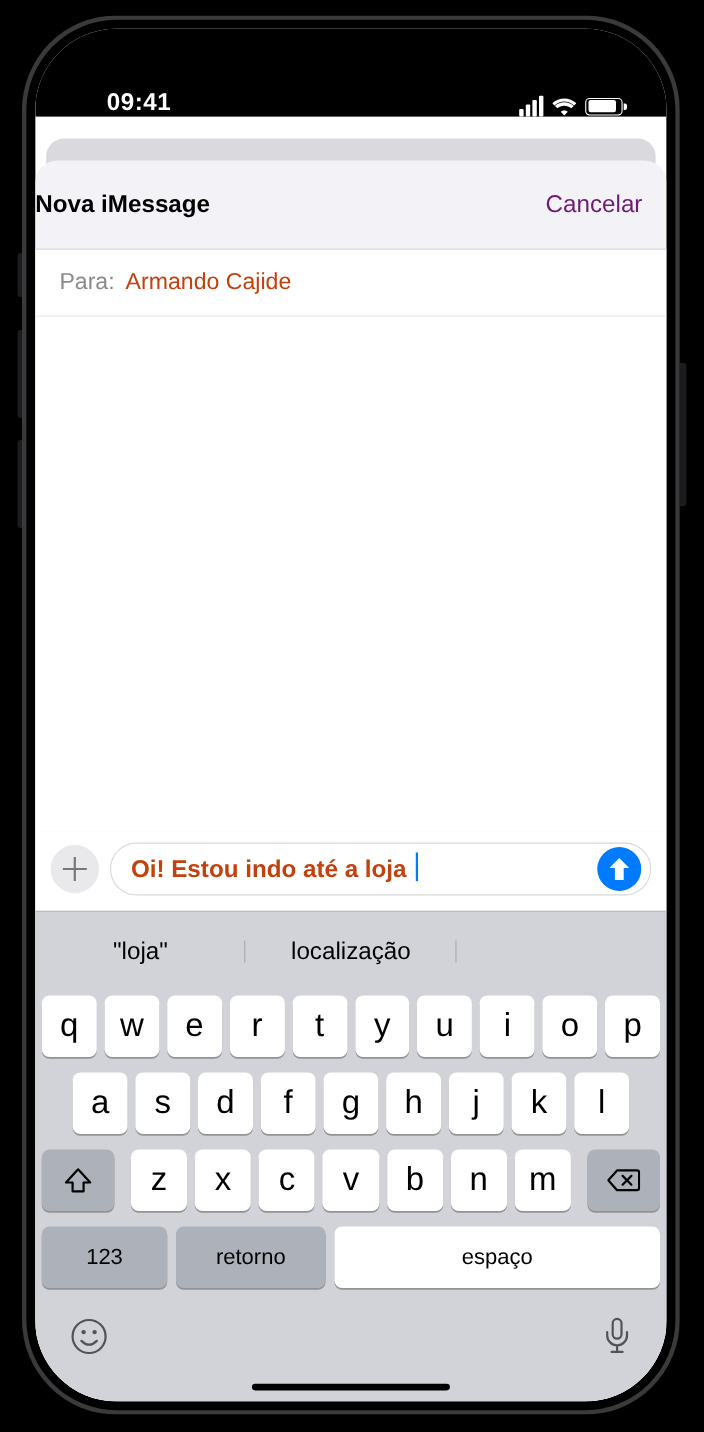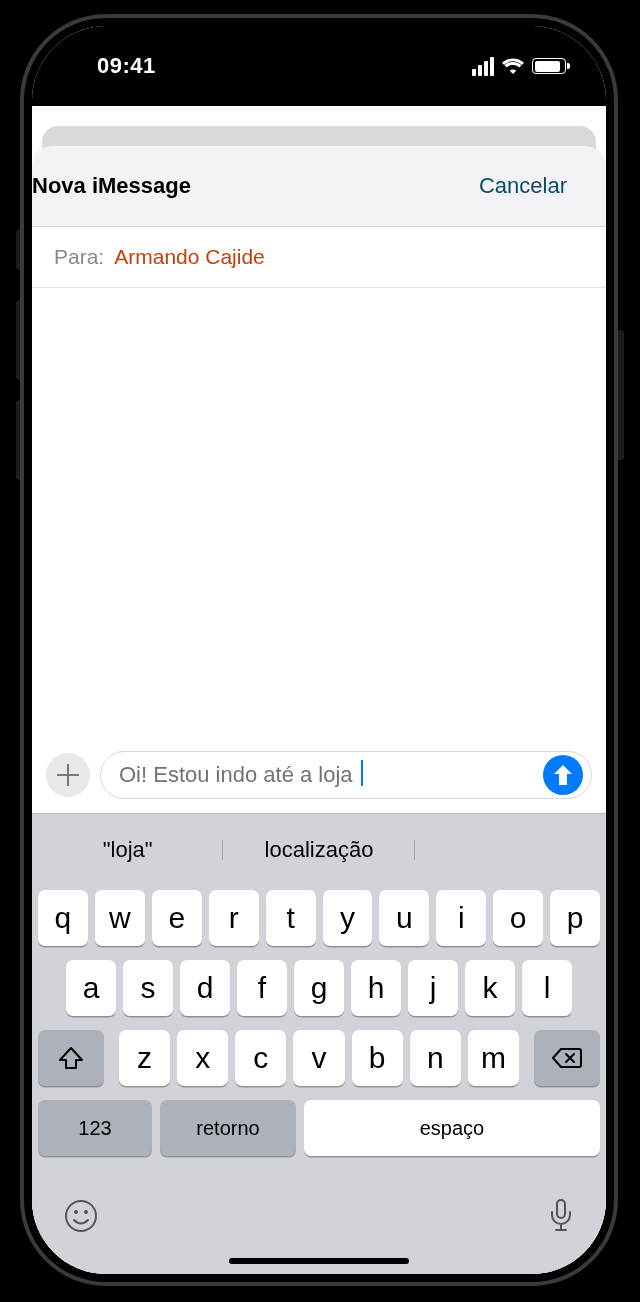--- a/index.html
+++ b/index.html
@@ -57,21 +57,21 @@
     background: #1a1e30;
     border-radius: 50%;
   }
 
   
   .status-bar {
     position: absolute;
     top: 0; left: 0; right: 0;
     height: 80px;
     display: flex;
-    align-items: center;
+    align-items: flex-end;
     justify-content: space-between;
     padding: 0 40px;
     z-index: 60;
     color: #fff;
   }
   .status-time { font-weight: 600; font-size: 22px; letter-spacing: 0.5px; margin-left: 25px; }
   .status-right { display: flex; align-items: center; gap: 8px; }
   .cellular { display: flex; align-items: flex-end; gap: 2px; }
   .cellular span { width: 4px; background: #fff; border-radius: 1px; }
   .cellular span:nth-child(1){height:7px}
@@ -103,21 +103,21 @@
 
   .sheet-header {
     height: 80px;
     display: flex;
     align-items: center;
     justify-content: flex-start;
     position: relative;
     border-bottom: 1px solid rgba(0,0,0,0);
   }
   .title { font-size: 22px; font-weight: 600; }
-  .cancel { position: absolute; right: 39px; font-size: 22px; color: #0c4a6e; }
+  .cancel { position: absolute; right: 22px; font-size: 22px; color: #701a75; }
 
   .to-row {
     background: #fff;
     border-top: 1px solid #d1d1d4;
     border-bottom: 1px solid #e4e4e8;
     padding: 18px 22px;
     display: flex;
     gap: 10px;
     font-size: 21px;
     align-items: center;
@@ -150,21 +150,21 @@
     flex: 1;
     height: 48px;
     border: 1px solid #d8d8dc;
     border-radius: 24px;
     display: flex;
     align-items: center;
     padding: 0 8px 0 18px;
     background: #fff;
     gap: 8px;
   }
-  .compose-text { font-size: 22px; color: #737373; position: relative; }
+  .compose-text { font-size: 22px; color: #c2410c; position: relative; font-weight: bold; }
   .caret { display: inline-block; width: 2px; height: 26px; background: #007aff; vertical-align: middle; margin-left: 0; transform: translateY(-2px); }
   .send-btn {
     width: 40px; height: 40px; border-radius: 50%;
     background: #007aff;
     display: flex; align-items: center; justify-content: center;
     margin-left: auto;
   }
   .send-btn svg { fill: #fff; }
 
   
@@ -199,21 +199,21 @@
   .krow.r2 { padding: 0 28px; }
   .key.fn {
     background: #adb1ba;
     flex: 0 0 66px;
   }
   .key.fn svg { display:block; }
   .krow.r3 .key.fn:last-child { flex: 0 0 66px; }
   .krow.r3 { gap: 7px; }
   .krow.r3 .letters { display:flex; gap:7px; flex:1; padding: 0 8px;}
   .krow.r3 .letters .key { flex: 1; }
-  .krow.r4 { gap: 8px; margin-bottom: 22px; }
+  .krow.r4 { gap: 8px; margin-bottom: 6px; }
   .key.wide { flex: 0 0 114px; font-size: 20px; background:#adb1ba;}
   .key.space { flex: 1; font-size: 20px; }
   .key.ret { flex: 0 0 136px; font-size: 20px; background:#adb1ba;}
 
   .kb-bottom {
     display: flex;
     justify-content: space-between;
     align-items: center;
     padding: 14px 32px 36px;
   }

